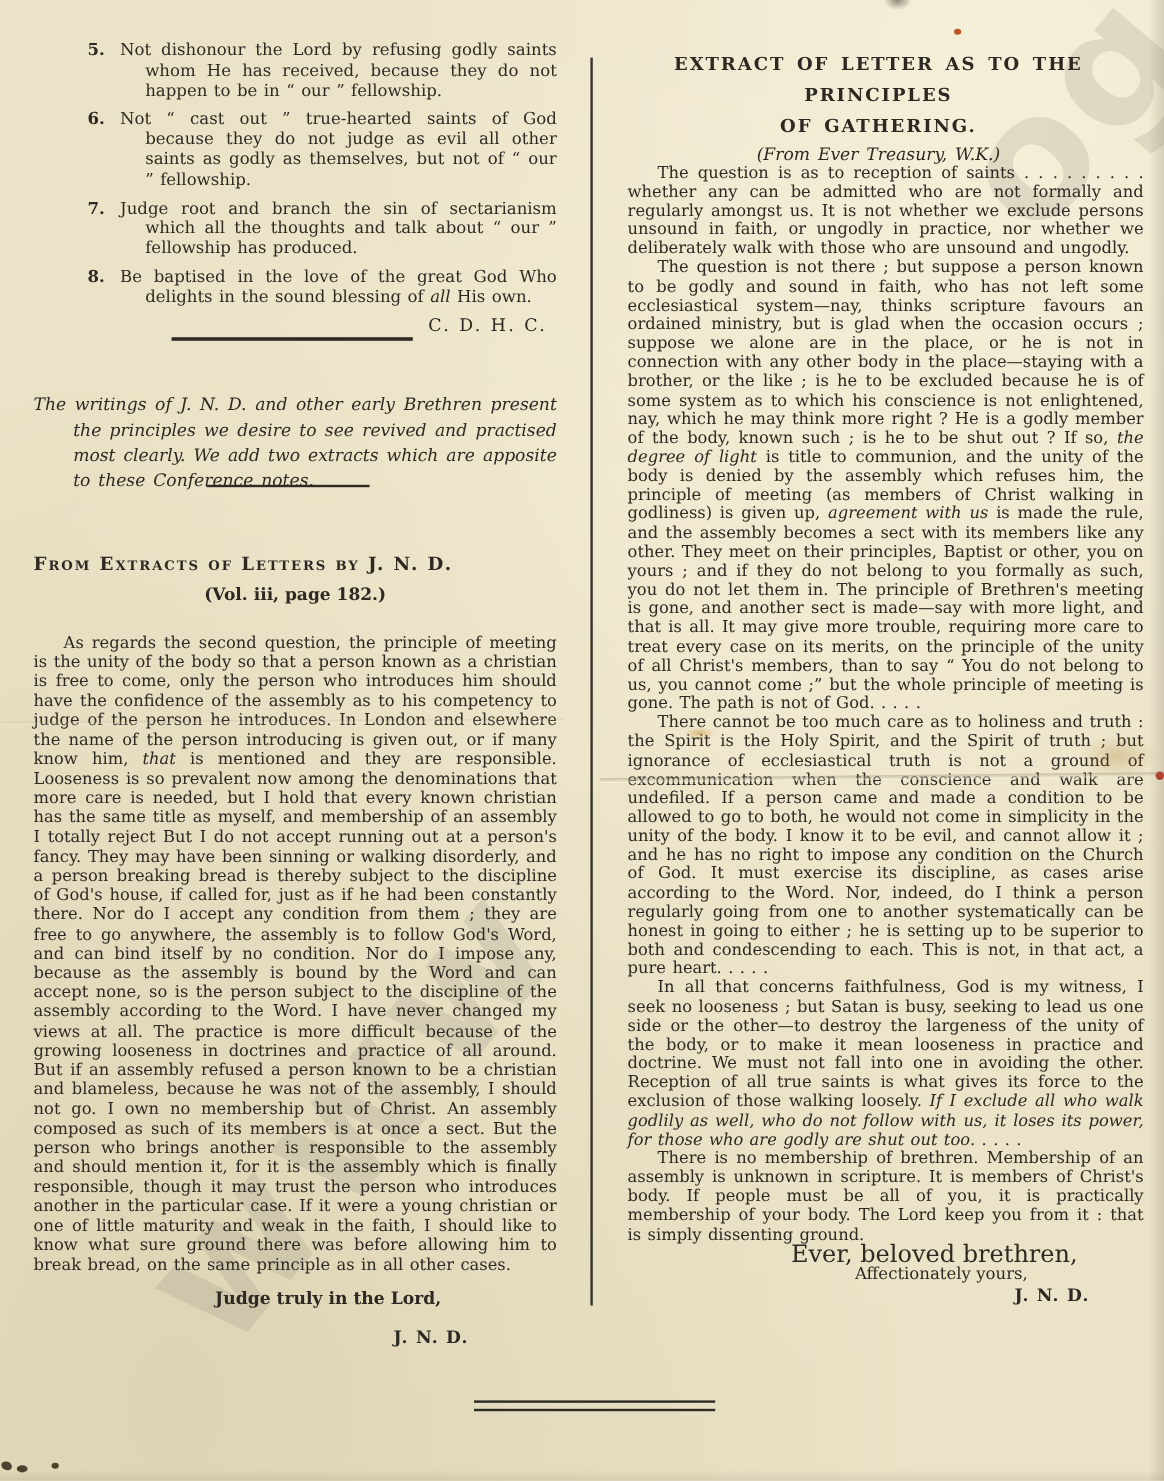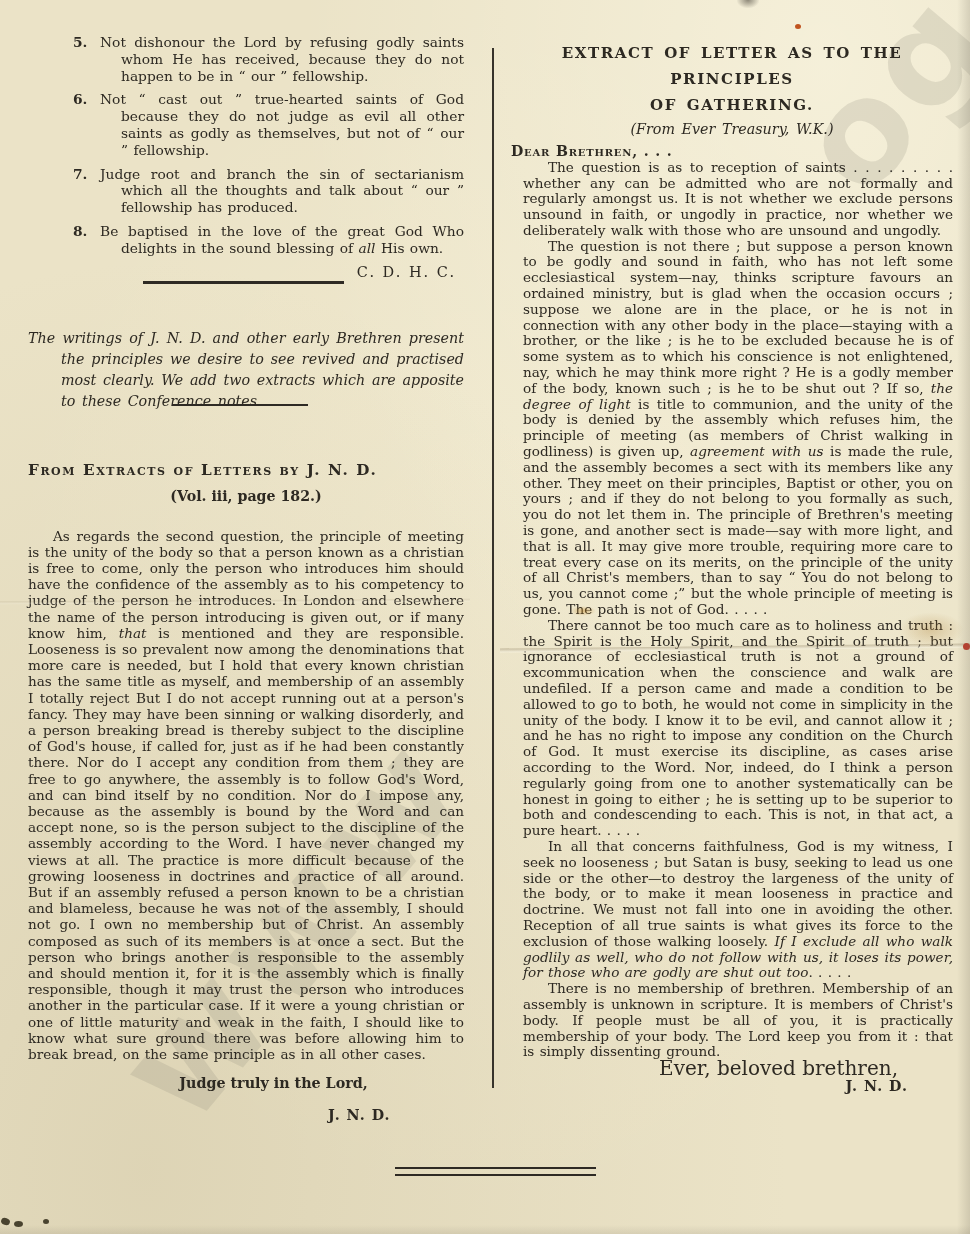--- a/index.html
+++ b/index.html
@@ -129,29 +129,29 @@
 
 <div class="rule-1"></div>
 <div class="rule-2"></div>
 <div class="double-rule"></div>
 
 <div class="col-right">
   <div class="letter-title">EXTRACT OF LETTER AS TO THE PRINCIPLES</div>
   <div class="letter-title">OF GATHERING.</div>
   <div class="letter-source">(From Ever Treasury, W.K.)</div>
 
-  <div class="salutation">Dear Brethren, . . .</div>
 
   <div class="para"><span>The question is as to reception of saints . . . . . . . . . whether any can be admitted who are not formally and regularly amongst us.  It is not whether we exclude persons unsound in faith, or ungodly in practice, nor whether we deliberately walk with those who are unsound and ungodly.</span></div>
   <div class="para"><span>The question is not there ; but suppose a person known to be godly and sound in faith, who has not left some ecclesiastical system—nay, thinks scripture favours an ordained ministry, but is glad when the occasion occurs ; suppose we alone are in the place, or he is not in connection with any other body in the place—staying with a brother, or the like ; is he to be excluded because he is of some system as to which his conscience is not enlightened, nay, which he may think more right ?  He is a godly member of the body, known such ; is he to be shut out ?  If so, </span><span class="it">the degree of light</span><span> is title to communion, and the unity of the body is denied by the assembly which refuses him, the principle of meeting (as members of Christ walking in godliness) is given up, </span><span class="it">agreement with us</span><span> is made the rule, and the assembly becomes a sect with its members like any other.  They meet on their principles, Baptist or other, you on yours ; and if they do not belong to you formally as such, you do not let them in.  The principle of Brethren's meeting is gone, and another sect is made—say with more light, and that is all.  It may give more trouble, requiring more care to treat every case on its merits, on the principle of the unity of all Christ's members, than to say “ You do not belong to us, you cannot come ;” but the whole principle of meeting is gone.  The path is not of God. . . . .</span></div>
   <div class="para"><span>There cannot be too much care as to holiness and truth : the Spirit is the Holy Spirit, and the Spirit of truth ; but ignorance of ecclesiastical truth is not a ground of excommunication when the conscience and walk are undefiled.  If a person came and made a condition to be allowed to go to both, he would not come in simplicity in the unity of the body.  I know it to be evil, and cannot allow it ; and he has no right to impose any condition on the Church of God.  It must exercise its discipline, as cases arise according to the Word.  Nor, indeed, do I think a person regularly going from one to another systematically can be honest in going to either ; he is setting up to be superior to both and condescending to each.  This is not, in that act, a pure heart. . . . .</span></div>
   <div class="para"><span>In all that concerns faithfulness, God is my witness, I seek no looseness ; but Satan is busy, seeking to lead us one side or the other—to destroy the largeness of the unity of the body, or to make it mean looseness in practice and doctrine.  We must not fall into one in avoiding the other.  Reception of all true saints is what gives its force to the exclusion of those walking loosely.  </span><span class="it">If I exclude all who walk godlily as well, who do not follow with us, it loses its power, for those who are godly are shut out too</span><span>. . . . .</span></div>
   <div class="para"><span>There is no membership of brethren.  Membership of an assembly is unknown in scripture.  It is members of Christ's body. If people must be all of you, it is practically membership of your body.  The Lord keep you from it : that is simply dissenting ground.</span></div>
 
   <div class="closing-1">Ever, beloved brethren,</div>
+  <div class="closing-2">Affectionately yours,</div>
   <div class="right-sig">J. N. D.</div>
 </div>
 
 <div class="crease-left"></div>
 <div class="crease-right"></div>
 <div class="stain-edge"></div>
 <div class="stain-small"></div>
 <div class="dot-red-top"></div>
 <div class="dot-red-edge"></div>
 <div class="speck speck-1"></div>

